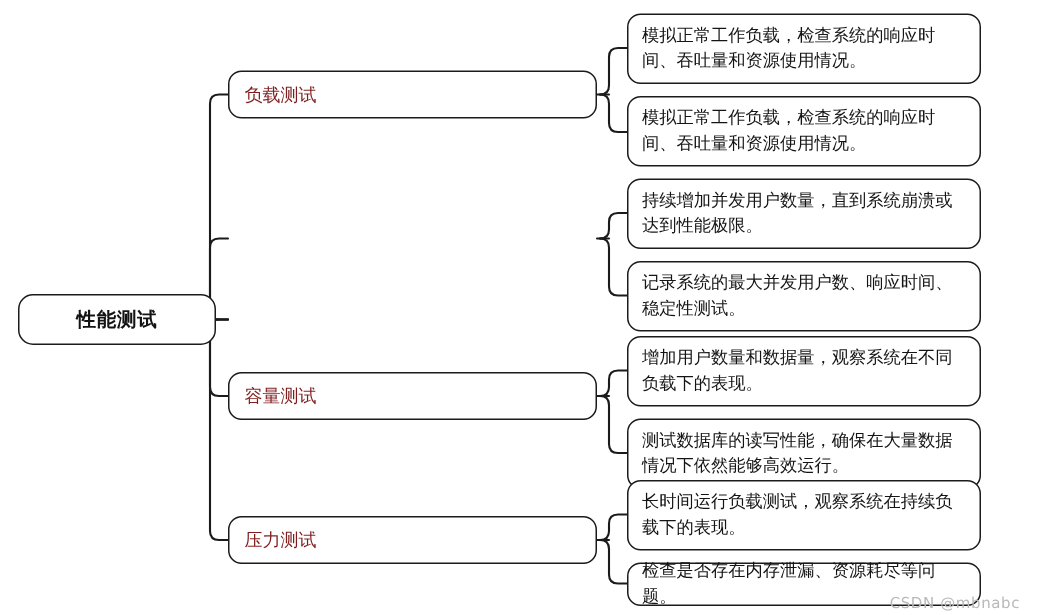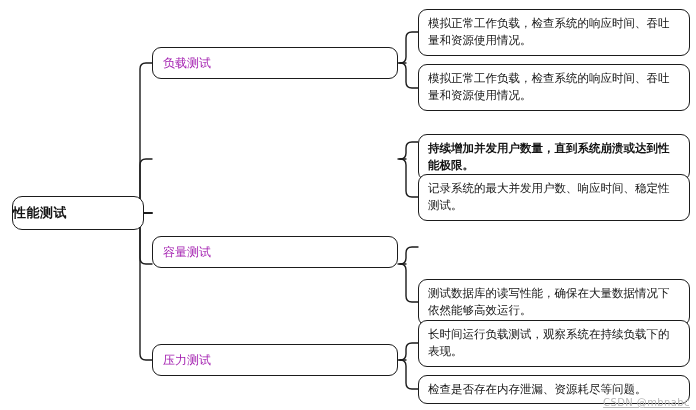--- a/index.html
+++ b/index.html
@@ -42,81 +42,81 @@
     align-items: center;
     z-index: 2;
   }
 
   .node-root {
     left: 12px;
     top: 196px;
     width: 132px;
     height: 34px;
     border-radius: 10px;
+    justify-content: center;
   }
   .node-root .node-text {
     font-size: 13px;
     font-weight: bold;
     color: #141414;
     letter-spacing: 0.5px;
   }
 
   .node-branch {
     left: 152px;
     width: 246px;
     height: 32px;
     border-radius: 9px;
     padding: 0 10px;
   }
   .node-branch .node-text {
     font-size: 12px;
-    color: #a21caf;
+    color: #7f1d1d;
   }
 
   .node-leaf {
     left: 418px;
-    width: 272px;
+    width: 236px;
     border-radius: 9px;
     padding: 5px 9px 6px 9px;
     align-items: flex-start;
   }
   .node-leaf .node-text {
     font-size: 11.5px;
     line-height: 17px;
     color: #141414;
     display: block;
   }
 
   
   .branch-0 { top: 47px; }
   .branch-1 { top: 143px; }
-  .branch-2 { top: 236px; }
+  .branch-2 { top: 248px; }
   .branch-3 { top: 344px; }
 
   
   .leaf-0-0 { top: 9px;   height: 47px; }
   .leaf-0-1 { top: 64px;  height: 47px; }
-  .leaf-1-0 { top: 134px; height: 47px; font-weight: bold; }
+  .leaf-1-0 { top: 119px; height: 47px; }
   .leaf-1-1 { top: 174px; height: 47px; }
   .leaf-2-0 { top: 224px; height: 47px; }
   .leaf-2-1 { top: 279px; height: 47px; align-items: flex-end; }
   .leaf-3-0 { top: 320px; height: 47px; }
   .leaf-3-1 { top: 375px; height: 29px; align-items: center; }
 
   .watermark {
     position: absolute;
-    right: 6px;
+    right: 16px;
     bottom: 2px;
     font-size: 10px;
     color: #b9b9b9;
     letter-spacing: 0.4px;
     z-index: 3;
     user-select: none;
     white-space: nowrap;
-    text-decoration: underline;
   }
 </style>
 </head>
 <body>
 
 <div id="mindmap">
 
   <svg id="connectors" viewBox="0 0 696 410" width="696" height="410" aria-hidden="true">
     <g fill="none" stroke="#1b1b1b" stroke-width="1.4" stroke-linecap="round" stroke-linejoin="round">
 
@@ -164,20 +164,23 @@
   <div class="node node-leaf leaf-1-0">
     <span class="node-text">持续增加并发用户数量，直到系统崩溃或达到性能极限。</span>
   </div>
   <div class="node node-leaf leaf-1-1">
     <span class="node-text">记录系统的最大并发用户数、响应时间、稳定性测试。</span>
   </div>
 
   <div class="node node-branch branch-2">
     <span class="node-text">容量测试</span>
   </div>
+  <div class="node node-leaf leaf-2-0">
+    <span class="node-text">增加用户数量和数据量，观察系统在不同负载下的表现。</span>
+  </div>
   <div class="node node-leaf leaf-2-1">
     <span class="node-text">测试数据库的读写性能，确保在大量数据情况下依然能够高效运行。</span>
   </div>
 
   <div class="node node-branch branch-3">
     <span class="node-text">压力测试</span>
   </div>
   <div class="node node-leaf leaf-3-0">
     <span class="node-text">长时间运行负载测试，观察系统在持续负载下的表现。</span>
   </div>

